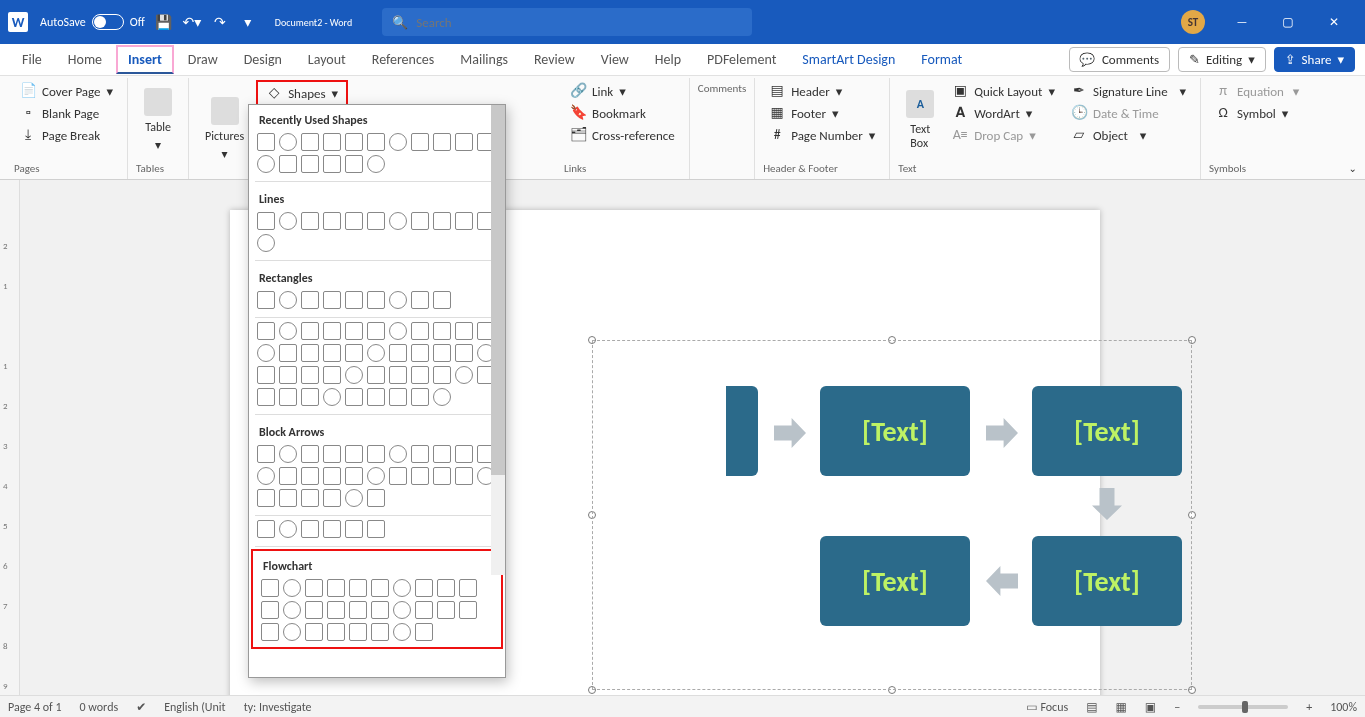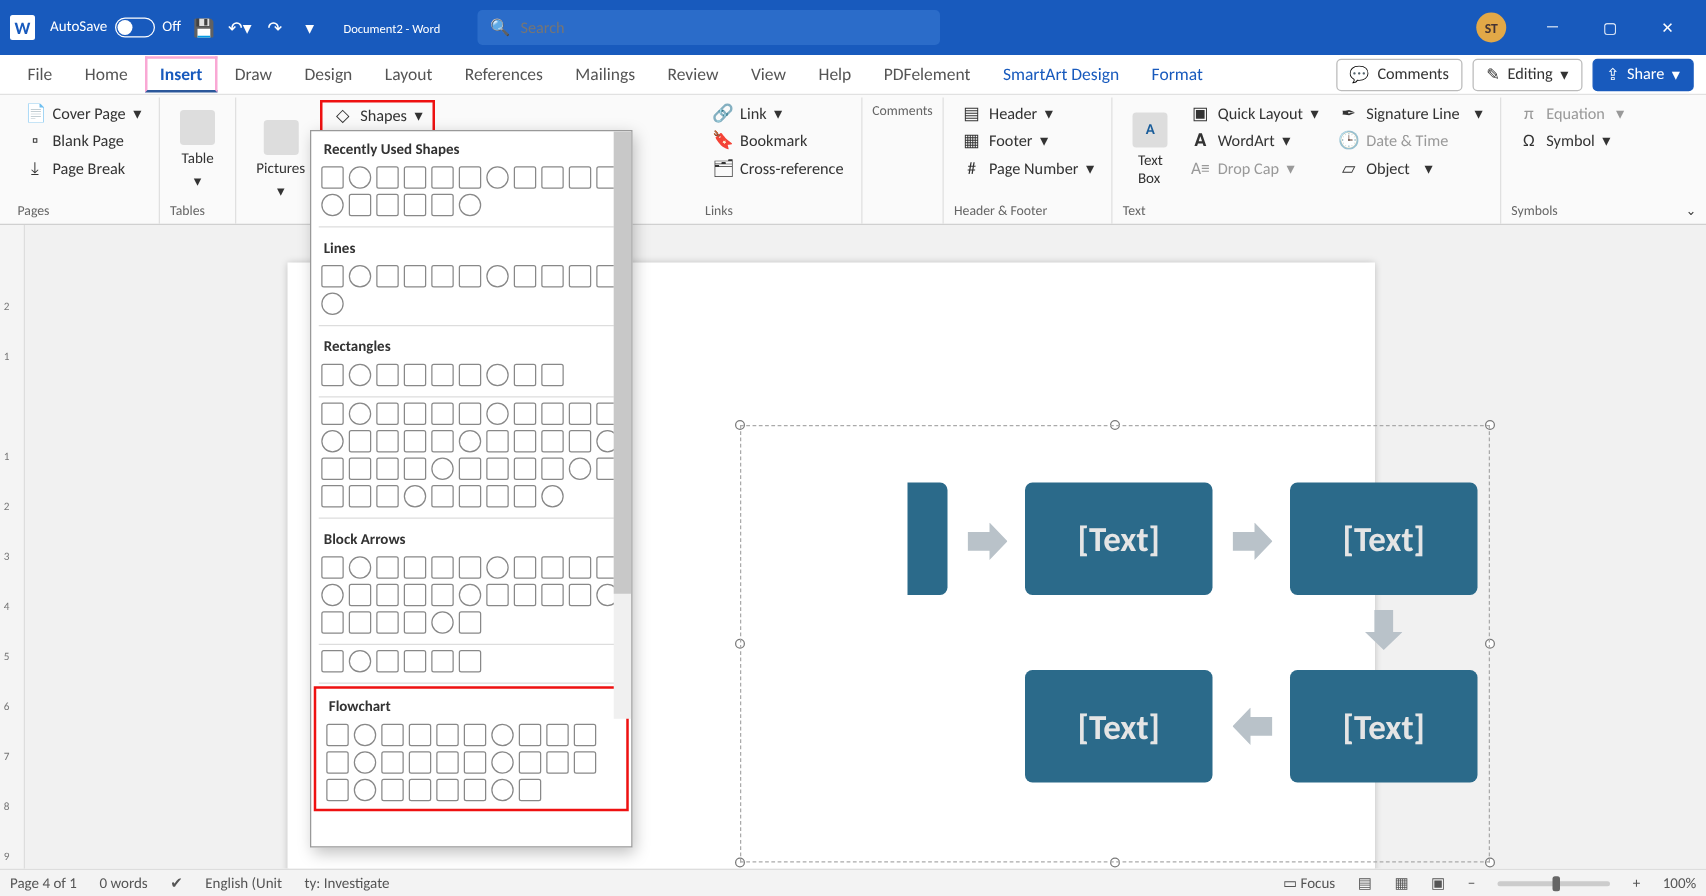--- a/index.html
+++ b/index.html
@@ -64,21 +64,21 @@
   
   .docwrap { position:absolute; top:180px; left:0; right:0; bottom:22px; background:#f1f1f1; display:flex; }
   .vruler { width:20px; background:#f4f4f4; border-right:1px solid #ddd; position:relative; font-size:9px; color:#777; }
   .vruler .vtick { position:absolute; left:3px; }
   .page-area { flex:1; position:relative; overflow:hidden; }
   .page { position:absolute; top:30px; left:210px; width:870px; height:1100px; background:#fff; box-shadow:0 0 6px rgba(0,0,0,.25); }
 
   
   .smartart { position:absolute; top:130px; left:362px; width:600px; height:350px; }
   .sa-handle { position:absolute; width:8px; height:8px; background:#fff; border:1px solid #7a7a7a; border-radius:50%; }
-  .sa-box { position:absolute; background:#2b6a8a; color:#e5e5e5; font-size:28px; font-weight:600; display:flex; align-items:center; justify-content:center; border-radius:6px;text-align:right; }
+  .sa-box { position:absolute; background:#2b6a8a; color:#bef264; font-size:28px; font-weight:600; display:flex; align-items:center; justify-content:center; border-radius:6px;text-align:right; }
   .sa-arrow { position:absolute; width:32px; height:30px; }
   .arrow-r { background:#b9c2c9; clip-path:polygon(0 25%, 55% 25%, 55% 0, 100% 50%, 55% 100%, 55% 75%, 0 75%); }
   .arrow-d { background:#b9c2c9; clip-path:polygon(25% 0, 75% 0, 75% 55%, 100% 55%, 50% 100%, 0 55%, 25% 55%); }
   .arrow-l { background:#b9c2c9; clip-path:polygon(100% 25%, 45% 25%, 45% 0, 0 50%, 45% 100%, 45% 75%, 100% 75%); }
 
   
   .statusbar { position:absolute; bottom:0; left:0; right:0; height:22px; background:#f3f3f3; border-top:1px solid #ddd; display:flex; align-items:center; padding:0 8px; font-size:12px; color:#555; gap:18px; }
   .statusbar .sspace { flex:1; }
   .zoom-slider { width:90px; height:4px; background:#ccc; position:relative; border-radius:2px; }
   .zoom-thumb { position:absolute; top:-4px; left:44px; width:6px; height:12px; background:#666; border-radius:2px; }

